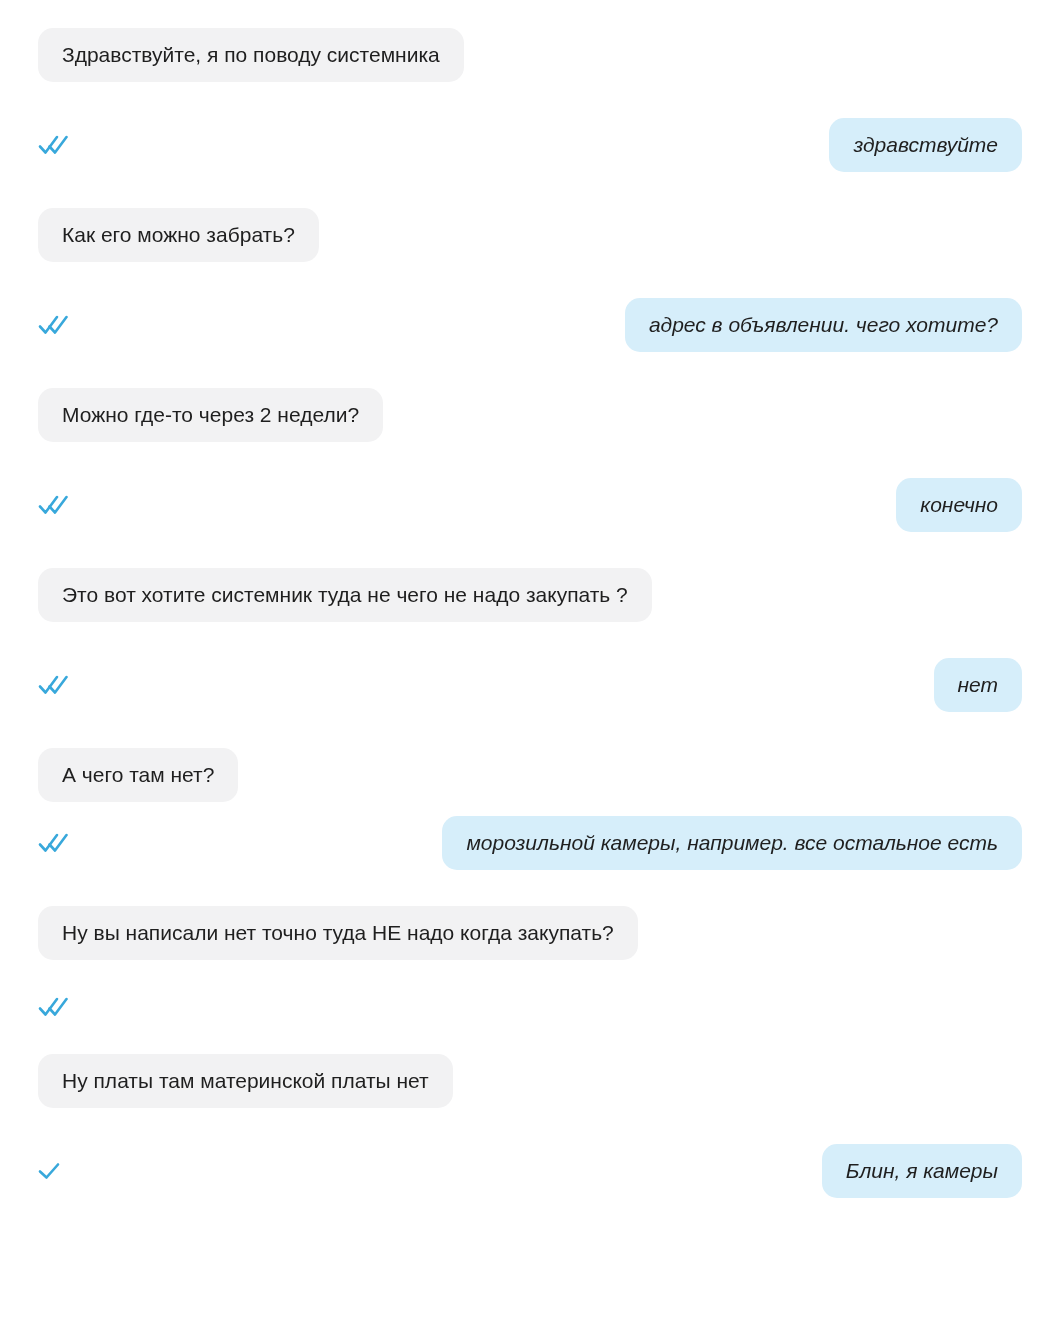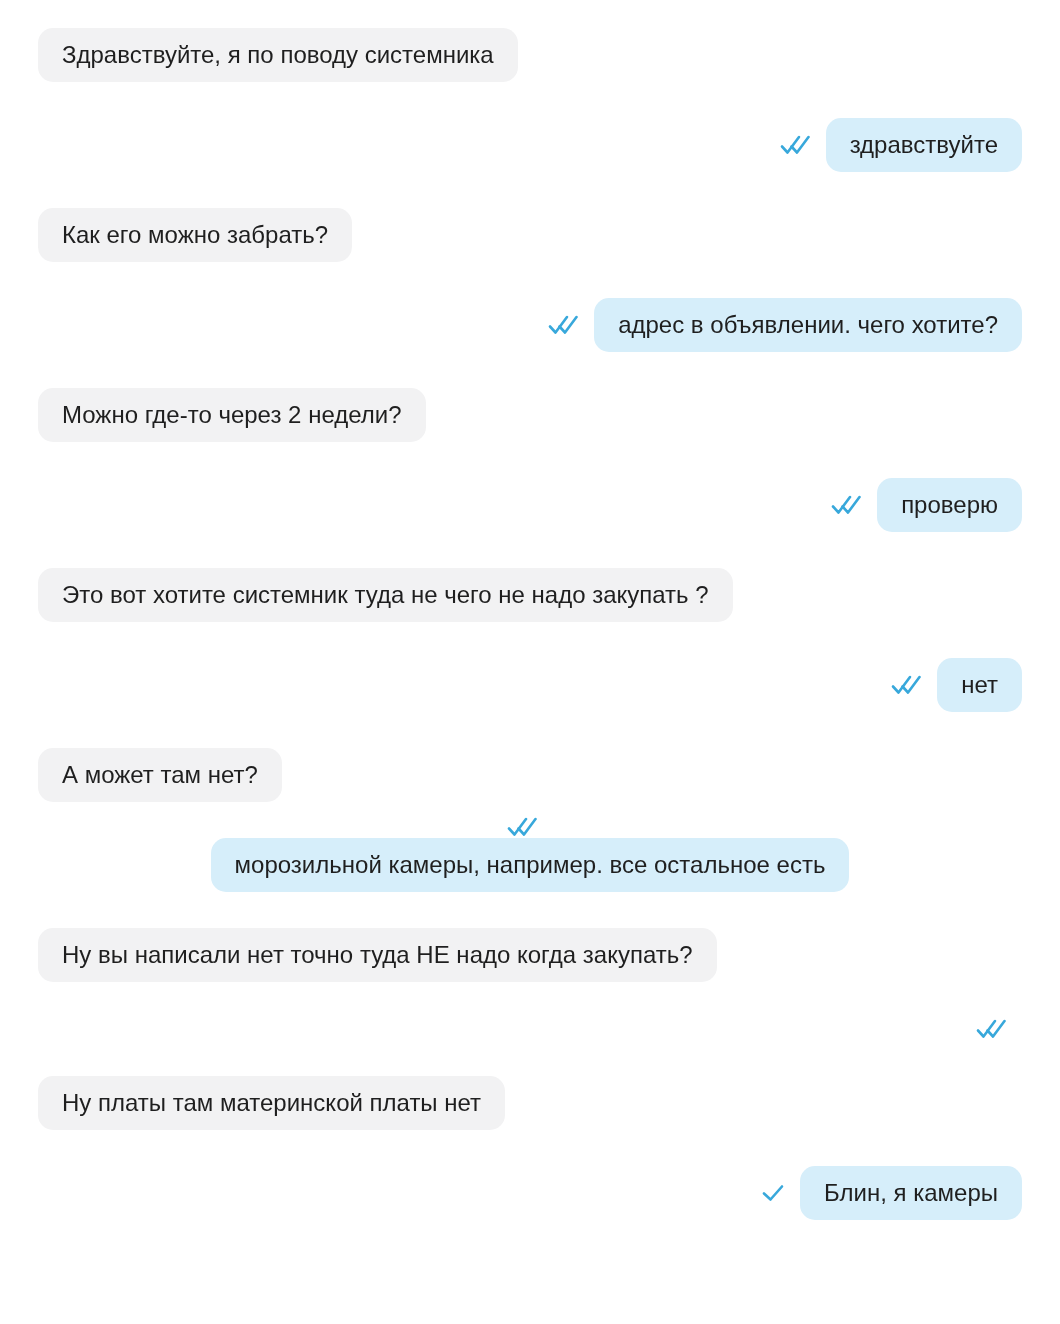--- a/index.html
+++ b/index.html
@@ -14,26 +14,26 @@
     width: 1060px;
     min-height: 1324px;
     padding: 28px 38px 6px 38px;
   }
   .row {
     display: flex;
     align-items: center;
     margin-top: 36px;
   }
   .row:first-child { margin-top: 0; }
-  .row.stacked { margin-top: 14px; flex-direction: column; }
+  .row.stacked { margin-top: 14px; }
   .row.in  { justify-content: flex-start; }
-  .row.out { justify-content: flex-end; }
+  .row.out { justify-content: space-between; font-style: italic; }
   .bubble {
     padding: 15px 24px;
-    font-size: 24px;
+    font-size: 21px;
     line-height: 24px;
     color: var(--text, #1f1f1f);
     border-radius: 15px;
     white-space: nowrap;
   }
   .in  .bubble { background: var(--in-bubble, #f2f2f3); }
   .out .bubble { background: var(--out-bubble, #d6eefa); }
   .check {
     display: flex;
     align-items: center;
@@ -89,21 +89,21 @@
     </div>
   </div>
       <div class="row out">
     <span class="check">
           <svg width="30" height="22" viewBox="0 0 30 22" fill="none" xmlns="http://www.w3.org/2000/svg">
     <path d="M2 12.5 L7.5 18.5 L19 3" stroke="currentColor" stroke-width="2.6" stroke-linecap="round" stroke-linejoin="round"></path>
     <path d="M11.5 12.5 L17 18.5 L28.5 3" stroke="currentColor" stroke-width="2.6" stroke-linecap="round" stroke-linejoin="round"></path>
   </svg>
         </span>
     <div class="bubble">
-      <span>проверю</span>
+      <span>конечно</span>
     </div>
   </div>
       <div class="row in">
 
     <div class="bubble">
       <span>Это вот хотите системник туда не чего не надо закупать ?</span>
     </div>
   </div>
       <div class="row out">
     <span class="check">
@@ -112,21 +112,21 @@
     <path d="M11.5 12.5 L17 18.5 L28.5 3" stroke="currentColor" stroke-width="2.6" stroke-linecap="round" stroke-linejoin="round"></path>
   </svg>
         </span>
     <div class="bubble">
       <span>нет</span>
     </div>
   </div>
       <div class="row in">
 
     <div class="bubble">
-      <span>А может там нет?</span>
+      <span>А чего там нет?</span>
     </div>
   </div>
       <div class="row out stacked">
     <span class="check">
           <svg width="30" height="22" viewBox="0 0 30 22" fill="none" xmlns="http://www.w3.org/2000/svg">
     <path d="M2 12.5 L7.5 18.5 L19 3" stroke="currentColor" stroke-width="2.6" stroke-linecap="round" stroke-linejoin="round"></path>
     <path d="M11.5 12.5 L17 18.5 L28.5 3" stroke="currentColor" stroke-width="2.6" stroke-linecap="round" stroke-linejoin="round"></path>
   </svg>
         </span>
     <div class="bubble">

